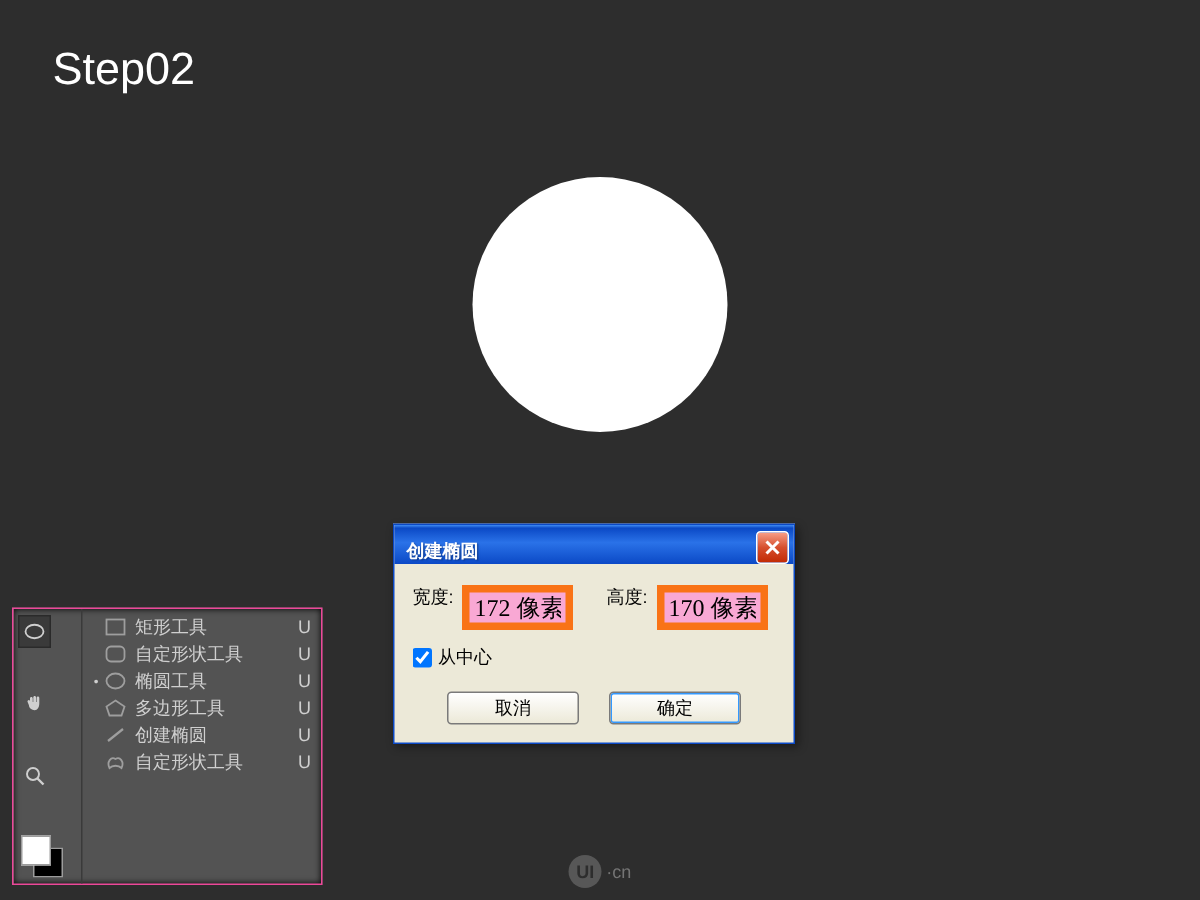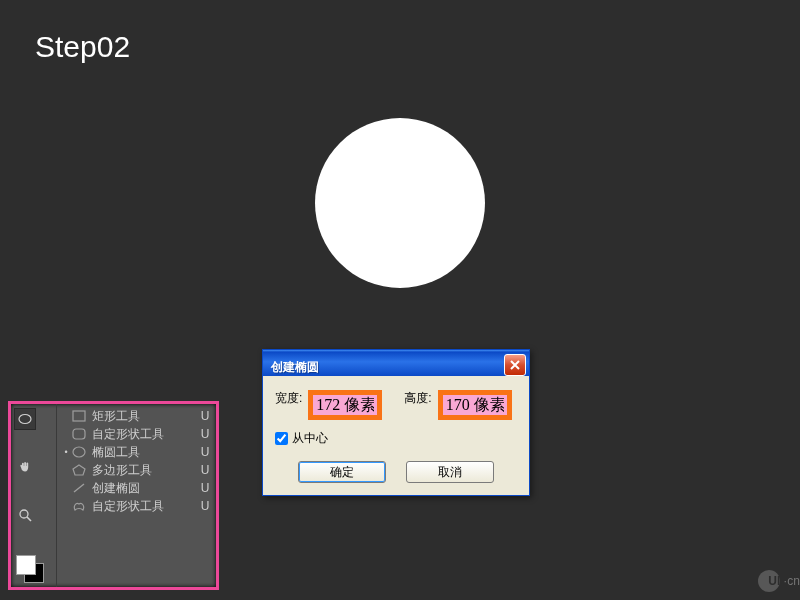--- a/index.html
+++ b/index.html
@@ -1,24 +1,24 @@
 <!DOCTYPE html>
 <html><head>
 <meta charset="utf-8">
 <style>
   html,body{margin:0;padding:0;width:800px;height:600px;overflow:hidden;background:#2d2d2d;font-family:"Microsoft YaHei",Tahoma,Arial,sans-serif}
   .stage{position:relative;width:800px;height:600px}
   .step-label{position:absolute;top:30px;left:35px;color:#fff;font-size:30px;font-weight:300}
   .circle{position:absolute;top:118px;left:315px;width:170px;height:170px;background:#fff;border-radius:50%}
-  .watermark{position:absolute;bottom:8px;left:0;right:0;text-align:right;color:#747474;font-size:12px}
+  .watermark{position:absolute;bottom:8px;left:0;right:0;text-align:center;color:#747474;font-size:12px}
   .watermark .bubble{display:inline-block;width:22px;height:22px;border-radius:11px;background:#575757;color:#2d2d2d;font-weight:bold;line-height:22px;vertical-align:middle;font-size:12px}
   .watermark .cn{display:inline-block;vertical-align:middle;margin-left:3px}
 
   
-  .tools-panel{position:absolute;left:8px;bottom:10px;width:205px;background:#535353;border:3px solid #ec4899;box-shadow:0 0 4px #000 inset}
+  .tools-panel{position:absolute;left:8px;bottom:10px;width:205px;background:#535353;border:1px solid #ec4899;box-shadow:0 0 4px #000 inset}
   .tp-body{display:flex}
   .tp-toolbar{width:46px;display:flex;flex-wrap:wrap;padding:3px 2px 2px;box-sizing:border-box;border-right:1px solid #3a3a3a}
   .tp-toolbar .tool{width:20px;height:20px;margin:1px;border:1px solid transparent;display:flex;align-items:center;justify-content:center}
   .tp-toolbar .tool.sel{background:#3a3a3a;border:1px solid #2a2a2a}
   .tp-toolbar svg{display:block}
   .swatches{position:relative;width:42px;height:32px;margin-top:2px}
   .sw{position:absolute;width:18px;height:18px;border:1px solid #9c9c9c}
   .sw.fg{top:2px;left:3px;background:#fff;z-index:2}
   .sw.bg{top:10px;left:11px;background:#000}
 
@@ -159,22 +159,22 @@
         <input type="text" value="172 像素" style="">
         <span style="width:10px"></span>
         <span class="lbl">高度:</span>
         <input type="text" value="170 像素" style="">
       </div>
       <div class="cb-row">
         <input type="checkbox" checked="" style="">
         <span>从中心</span>
       </div>
       <div class="btn-row">
+        <button class="xp-btn">取消</button>
         <button class="xp-btn default">确定</button>
-        <button class="xp-btn">取消</button>
       </div>
     </div>
   </div>
 
   <div class="watermark">
     <span class="bubble">UI</span><span class="cn">·cn</span>
   </div>
 </div>
 
 </body></html>

